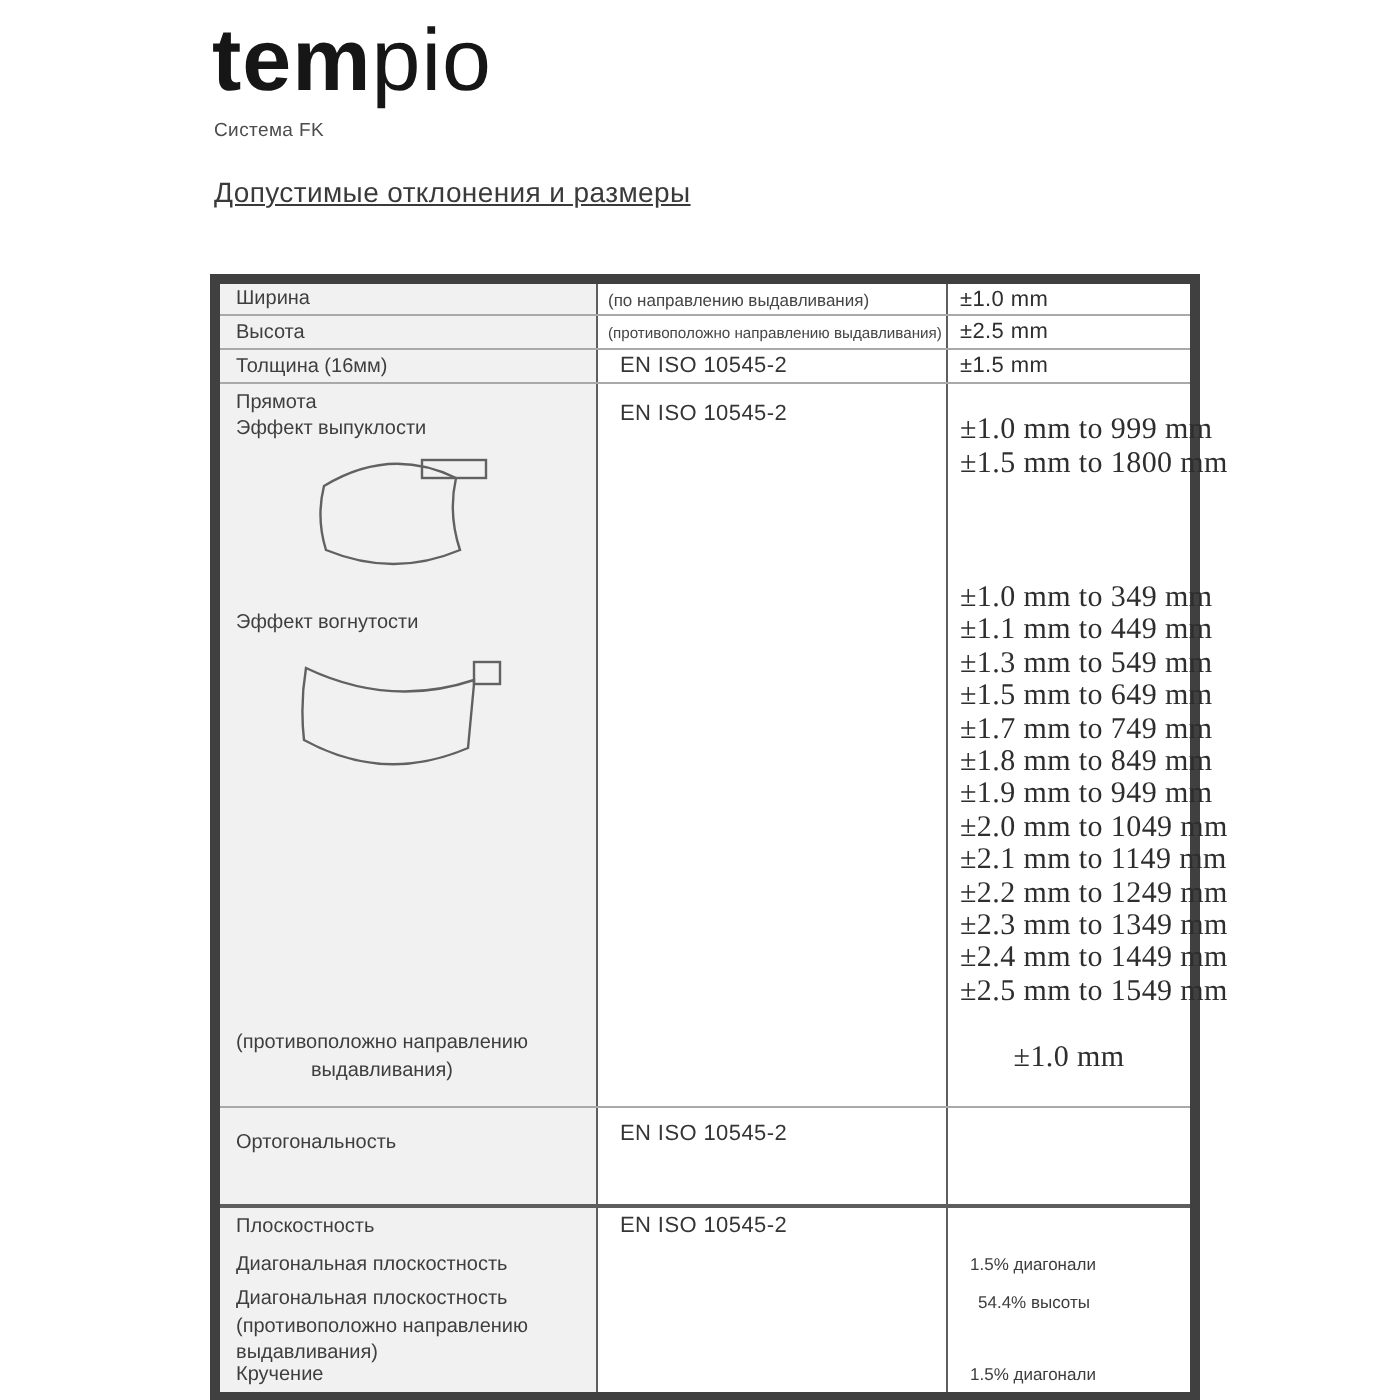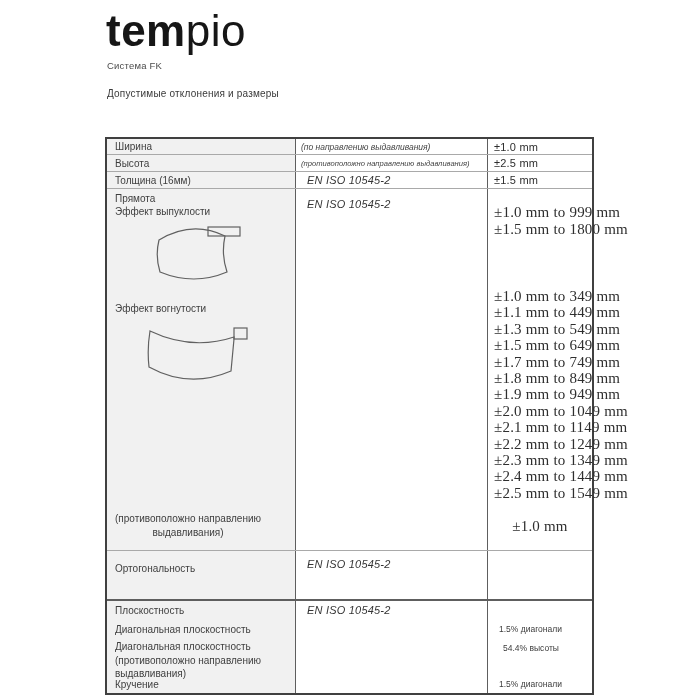--- a/index.html
+++ b/index.html
@@ -5,30 +5,30 @@
   html,body{margin:0;padding:0;background:#ffffff;}
   body{width:700px;height:700px;position:relative;overflow:hidden;
        font-family:"Liberation Sans","DejaVu Sans",sans-serif;color:#3e3e3e;}
   .page{position:absolute;inset:0;background:#fff;}
 
   
   .logo{position:absolute;left:106px;top:8px;font-size:44px;line-height:46px;color:#161616;letter-spacing:.5px;}
   .logo .b{font-weight:700;}
   .logo .l{font-weight:300;}
   .system{position:absolute;left:107px;top:60px;font-size:9.5px;color:#4c4c4c;letter-spacing:.2px;}
-  .doclink{position:absolute;left:107px;top:88px;font-size:10px;color:#3a3a3a;
-           letter-spacing:.2px;cursor:pointer;}
+  .doclink{position:absolute;left:107px;top:88px;font-size:14px;color:#3a3a3a;
+           text-decoration:underline;letter-spacing:.2px;cursor:pointer;}
 
   
-  .tbl{position:absolute;left:105px;top:137px;width:485px;border:2px solid #404040;background:#fff;}
+  .tbl{position:absolute;left:105px;top:137px;width:485px;border:5px solid #404040;background:#fff;}
   .row{display:flex;width:100%;}
   .row + .row{border-top:1px solid #a9a9a9;}
   .row.thick{border-top:2px solid #5e5e5e;}
   .c1{width:188px;background:#f1f1f1;flex:none;box-sizing:border-box;padding-left:8px;}
-  .c2{width:193px;flex:none;box-sizing:border-box;border-left:1px solid #5e5e5e;border-right:1px solid #5e5e5e;font-style:italic;}
+  .c2{width:176px;flex:none;box-sizing:border-box;border-left:1px solid #5e5e5e;border-right:1px solid #5e5e5e;}
   .c3{flex:1;box-sizing:border-box;}
   .vcenter{display:flex;align-items:center;}
 
   .lbl{font-size:10px;color:#3e3e3e;line-height:13px;}
   .note{font-size:8.5px;color:#454545;padding-left:5px;white-space:nowrap;}
   .note.sm{font-size:7.6px;}
   .std{font-size:11px;font-weight:500;color:#353535;padding-left:11px;letter-spacing:.2px;line-height:13px;}
   .val{font-size:11px;font-weight:500;color:#2e2e2e;letter-spacing:.2px;padding-left:6px;}
 
   

